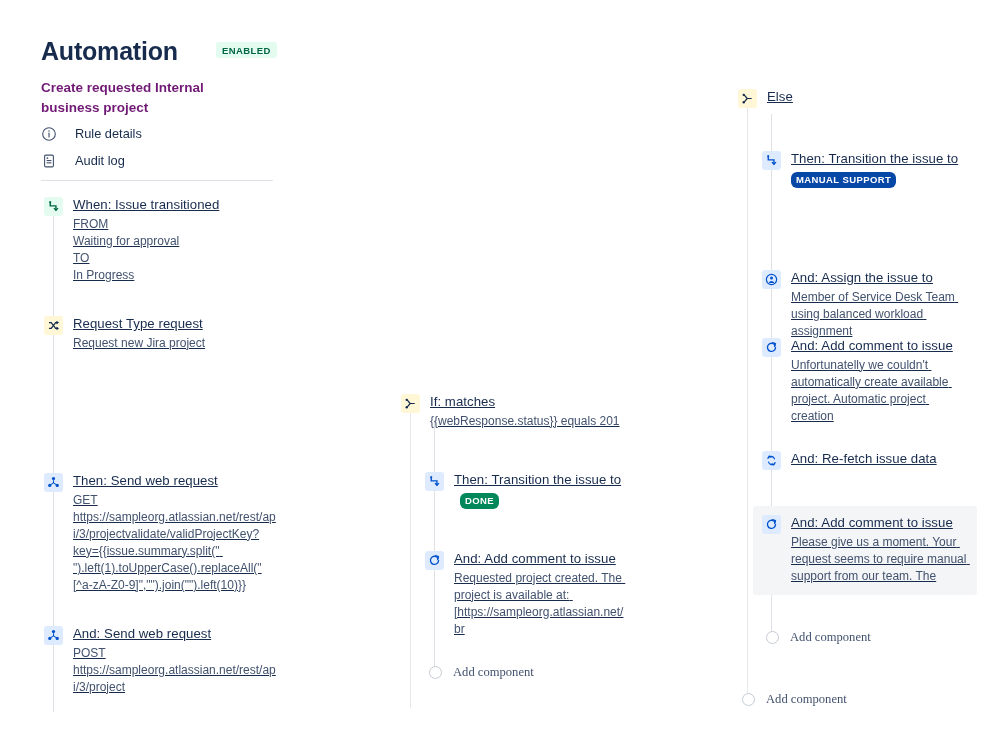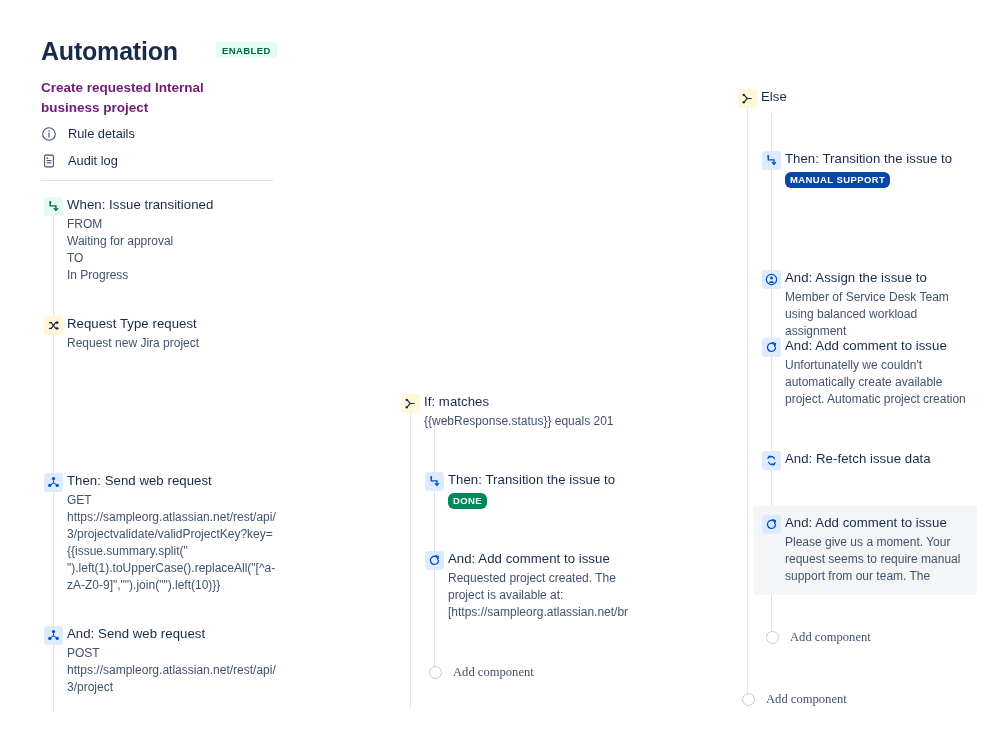--- a/index.html
+++ b/index.html
@@ -28,35 +28,35 @@
     text-transform:uppercase;
   }
   .rule-name{
     position:absolute;left:41px;top:78px;width:215px;
     font-size:13.5px;font-weight:700;line-height:1.45;color:#701a75;
   }
 
   
   .meta-list{position:absolute;left:41px;top:120px;width:232px;}
   .meta-item{
-    display:flex;align-items:center;gap:11px;
+    display:flex;align-items:center;gap:18px;
     height:27px;font-size:12.8px;color:#172b4d;cursor:pointer;
   }
   .meta-item .ico{width:16px;height:16px;display:block;flex:0 0 16px;}
   .divider{
     position:absolute;left:41px;top:180px;width:232px;height:1px;
     background:#dfe1e6;
   }
 
   
   .vline{position:absolute;width:1px;background:#dfe1e6;}
   .vline.soft{background:#e6e8ec;}
 
   
-  .node{position:absolute;display:flex;gap:4px;}
+  .node{position:absolute;display:flex;gap:10px;text-decoration:underline;}
   .node .badge{
     width:19px;height:19px;border-radius:3px;flex:0 0 19px;
     display:flex;align-items:center;justify-content:center;
     margin-top:1px;
   }
   .badge.green{background:#e3fcef;}
   .badge.yellow{background:#fff7d6;}
   .badge.blue{background:#deebff;}
   .node .body{flex:1;min-width:0;}
   .node .title{
@@ -73,21 +73,21 @@
     padding:8px 10px 10px 9px;margin-left:-9px;margin-top:-8px;
   }
 
   
   .lozenge{
     display:inline-block;margin-top:4px;
     font-size:9.5px;font-weight:700;letter-spacing:.4px;
     padding:2px 5px 1px;border-radius:6px;text-transform:uppercase;
     line-height:1.35;
   }
-  .lz-done{background:#00875a;color:#ffffff;}
+  .lz-done{background:#00875a;color:#ffffff;margin-left:6px;}
   .lz-manual{background:#0747a6;color:#ffffff;}
 
   
   .add-comp{position:absolute;display:flex;align-items:center;gap:11px;cursor:pointer;font-family:Liberation Serif, serif;}
   .add-comp .dot{
     width:11px;height:11px;border-radius:50%;
     border:1px solid #c6cbd4;background:#fff;flex:0 0 11px;
   }
   .add-comp .lbl{font-size:12.6px;color:#42526e;}
 

